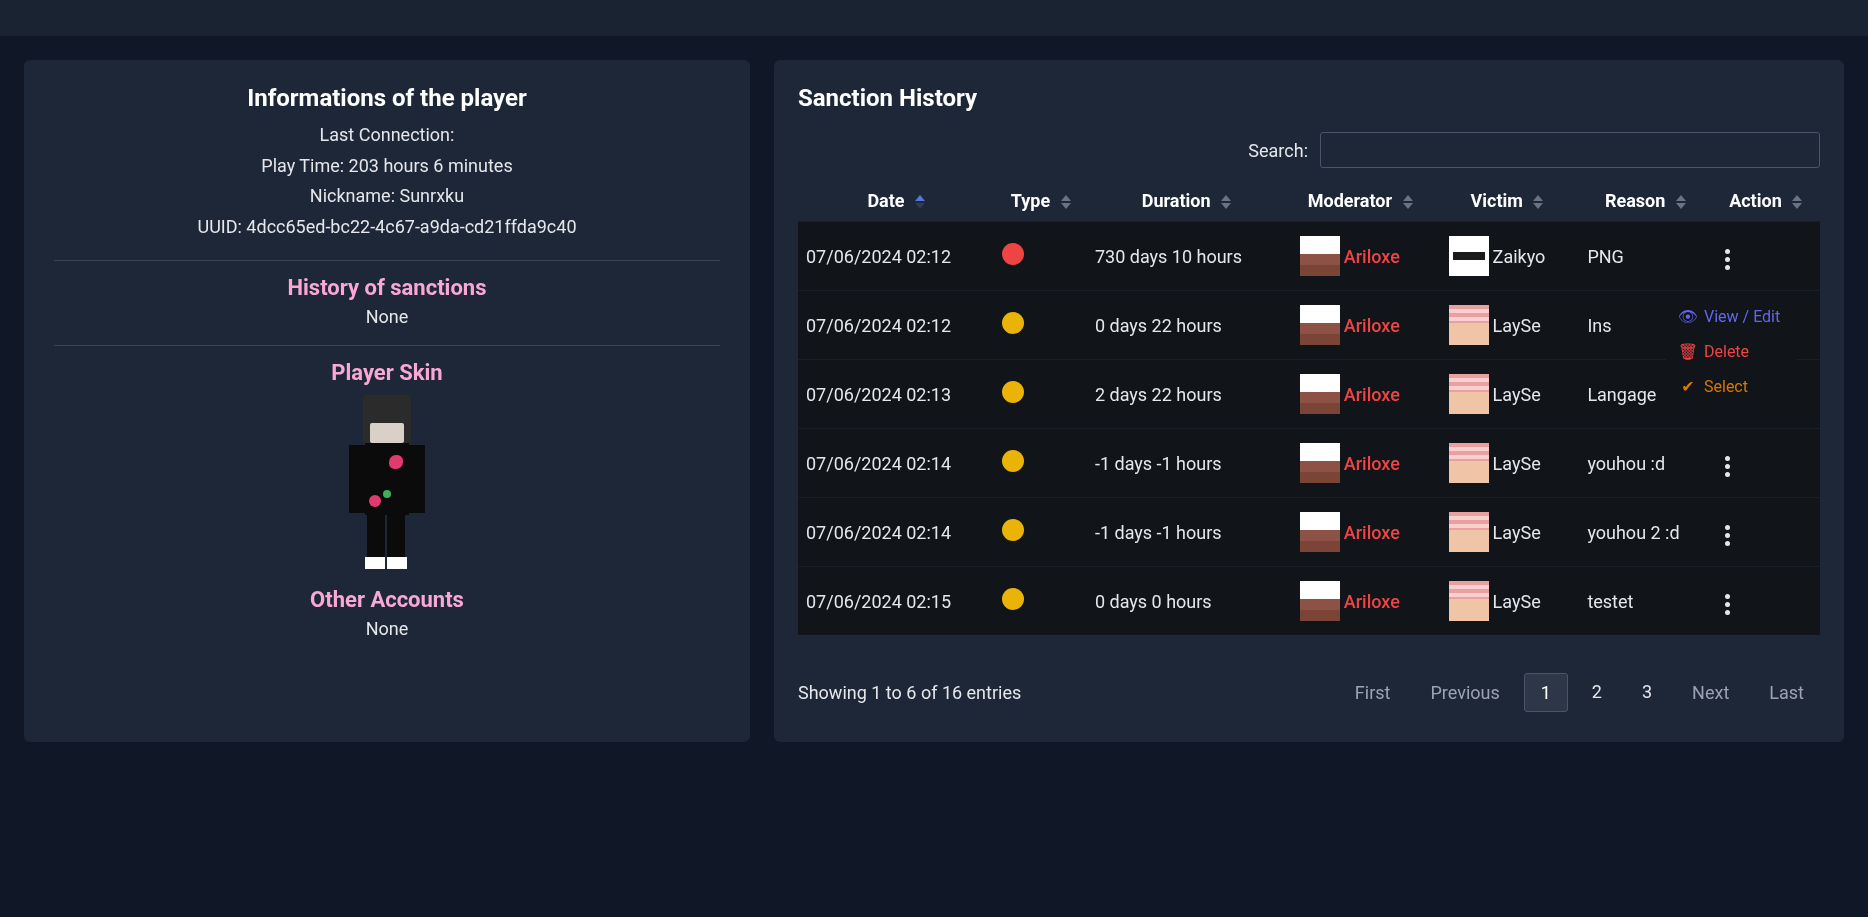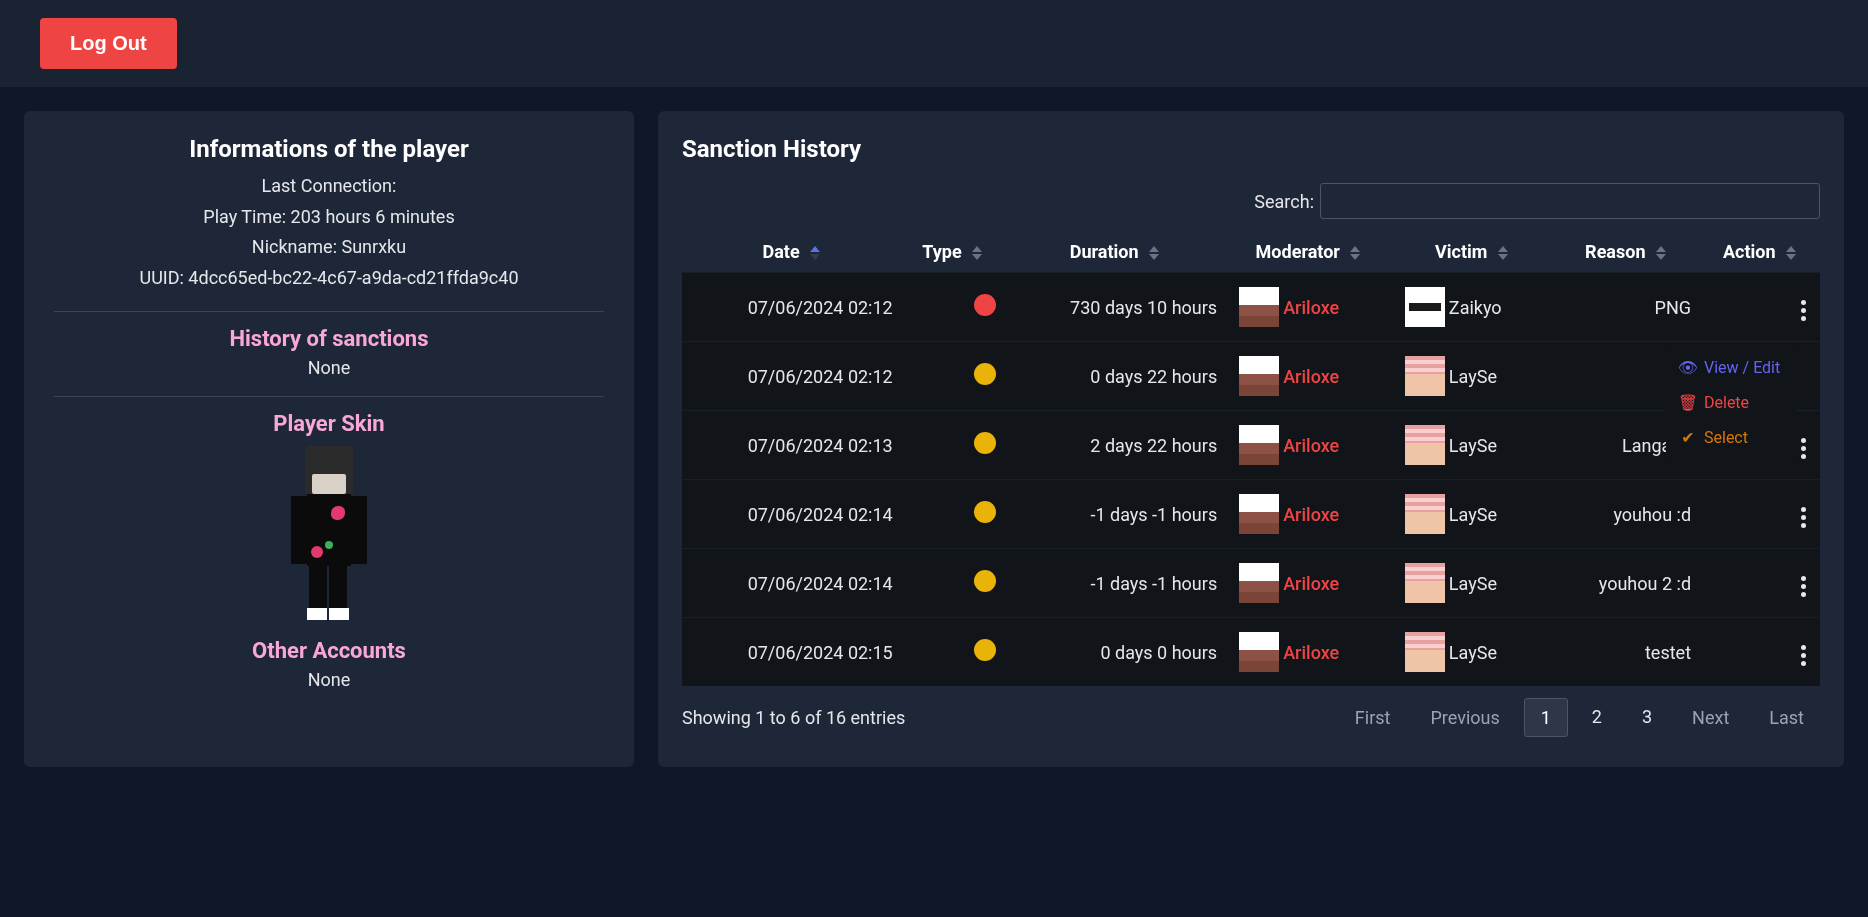--- a/index.html
+++ b/index.html
@@ -71,21 +71,21 @@
   .container {
     display: flex;
     gap: 24px;
     padding: 24px;
   }
   .panel {
     background: #1d2738;
     border-radius: 6px;
   }
   .left-panel {
-    width: 610px;
+    width: 726px;
     padding: 24px 30px;
     text-align: center;
   }
   .right-panel {
     flex: 1;
     padding: 24px 24px 30px 24px;
   }
 
   
   .section-title {
@@ -174,21 +174,21 @@
   .right-title {
     font-size: 24px;
     font-weight: 700;
     color: #fff;
     margin-bottom: 20px;
   }
   .search-row {
     display: flex;
     justify-content: flex-end;
     align-items: center;
-    gap: 6px;
+    gap: 12px;
     margin-bottom: 12px;
   }
   .search-label {
     font-size: 18px;
     color: #e5e7eb;
   }
   .search-input {
     width: 500px;
     height: 36px;
     background: transparent;
@@ -230,21 +230,21 @@
   .sort-arrows .up.active { border-bottom-color: #5874e0; }
 
   tbody {
     background: #111419;
   }
   tbody tr {
     border-top: 1px solid #1a1e26;
   }
   tbody td {
     padding: 14px 8px;
-    text-align: right;
+    text-align: left;
     font-size: 18px;
     color: #e5e7eb;
     vertical-align: middle;
     position: relative;
   }
   tbody tr:first-child td { border-top: none; }
 
   .type-dot {
     width: 22px; height: 22px;
     border-radius: 50%;
@@ -319,21 +319,21 @@
   .ami-view { color: #6366f1; }
   .ami-delete { color: #ef4444; }
   .ami-select { color: #d97706; }
   .ami-icon { width: 16px; height: 16px; display:inline-flex; align-items:center; justify-content:center; }
 
   
   .table-footer {
     display: flex;
     justify-content: space-between;
     align-items: center;
-    margin-top: 12px;
+    margin-top: 38px;
     font-size: 18px;
     color: #e5e7eb;
   }
   .pagination {
     display: flex;
     gap: 8px;
     align-items: center;
   }
   .page-btn {
     color: #9ca3af;
@@ -346,21 +346,20 @@
   .page-btn.active {
     background: #2d3748;
     border: 1px solid #4a5568;
     color: #fff;
   }
 </style>
 </head>
 <body>
 
 <div class="header">
-  <button class="logout-btn">Log Out</button>
 </div>
 
 <div class="container">
 
   <div class="panel left-panel">
     <div class="section-title">Informations of the player</div>
     <div class="info-line">
       <span>Last Connection:</span>
       <span></span>
     </div>

